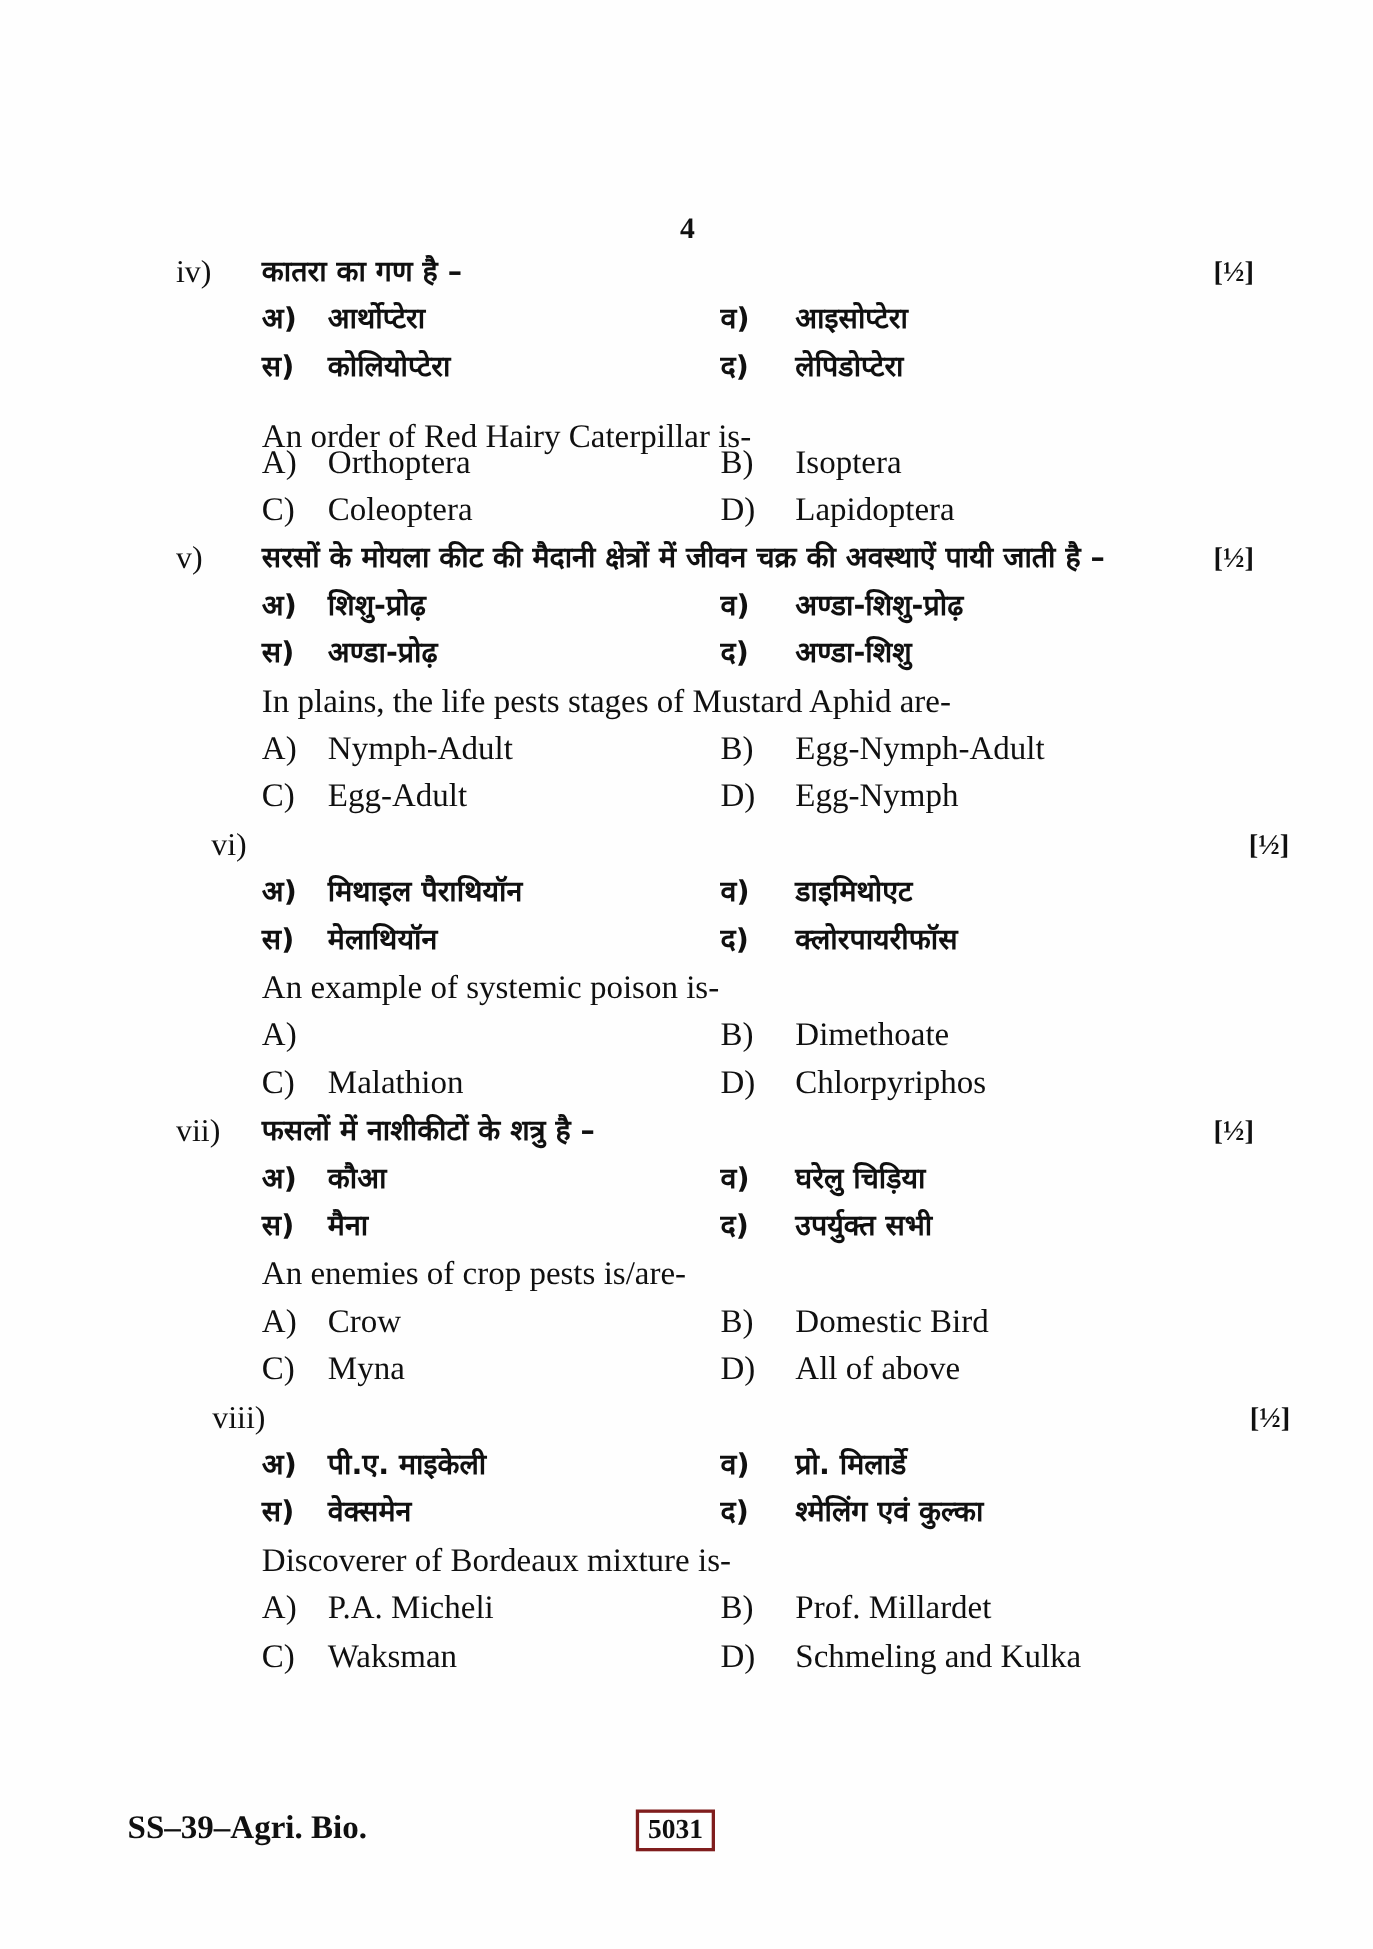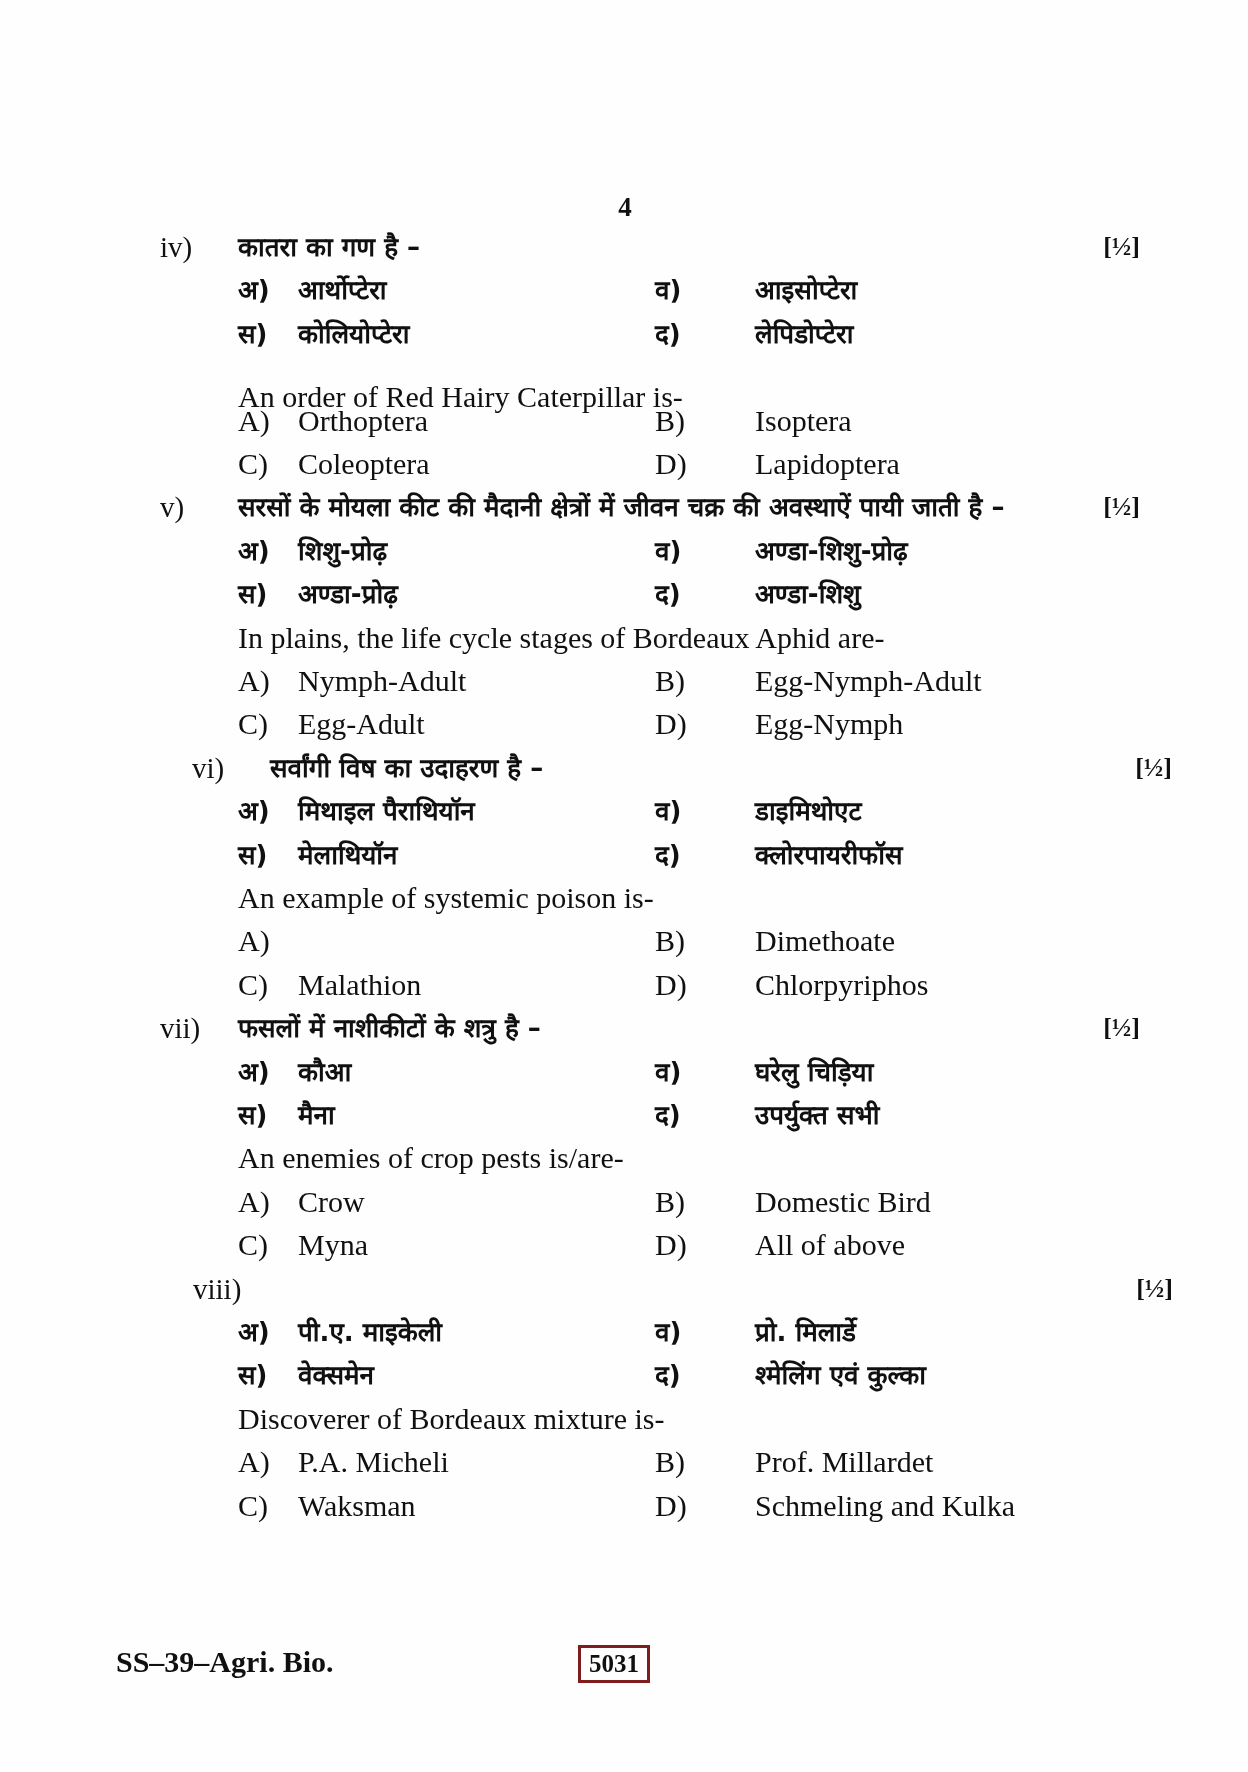--- a/index.html
+++ b/index.html
@@ -46,21 +46,21 @@
     font-size: 26px;
   }
   .eng {
     font-family: "Liberation Serif", serif;
     font-size: 30px;
   }
   .eq { left: 238px; }
   .olab1 { left: 238px; }
   .otxt1 { left: 298px; }
   .olab2 { left: 655px; }
-  .otxt2 { left: 723px; margin-left: 32px; }
+  .otxt2 { left: 723px; }
 
   .pageno {
     position: absolute;
     left: 560px;
     top: 192px;
     width: 130px;
     text-align: center;
     font-family: "Liberation Serif", serif;
     font-weight: 700;
     font-size: 27px;
@@ -137,37 +137,36 @@
         <div class="abs hindi olab2">व)</div>
         <div class="abs hindi otxt2">अण्डा-शिशु-प्रोढ़</div>
       </div>
       <div class="row" style="top: 572px;">
         <div class="abs hindi olab1">स)</div>
         <div class="abs hindi otxt1">अण्डा-प्रोढ़</div>
         <div class="abs hindi olab2">द)</div>
         <div class="abs hindi otxt2">अण्डा-शिशु</div>
       </div>
       <div class="row" style="top: 616px;">
-        <div class="abs eng eq">In plains, the life cycle stages of Bordeaux Aphid are-</div>
+        <div class="abs eng eq">In plains, the life pests stages of Mustard Aphid are-</div>
       </div>
       <div class="row" style="top: 659px;">
         <div class="abs eng olab1">A)</div>
         <div class="abs eng otxt1">Nymph-Adult</div>
         <div class="abs eng olab2">B)</div>
         <div class="abs eng otxt2">Egg-Nymph-Adult</div>
       </div>
       <div class="row" style="top: 702px;">
         <div class="abs eng olab1">C)</div>
         <div class="abs eng otxt1">Egg-Adult</div>
         <div class="abs eng olab2">D)</div>
         <div class="abs eng otxt2">Egg-Nymph</div>
       </div>
       <div class="row" style="top: 746px; margin-left: 32px;">
         <div class="abs numeral">vi)</div>
-        <div class="abs hindi hq">सर्वांगी विष का उदाहरण है –</div>
         <div class="abs marks">[½]</div>
       </div>
       <div class="row" style="top: 789px;">
         <div class="abs hindi olab1">अ)</div>
         <div class="abs hindi otxt1">मिथाइल पैराथियॉन</div>
         <div class="abs hindi olab2">व)</div>
         <div class="abs hindi otxt2">डाइमिथोएट</div>
       </div>
       <div class="row" style="top: 833px;">
         <div class="abs hindi olab1">स)</div>

